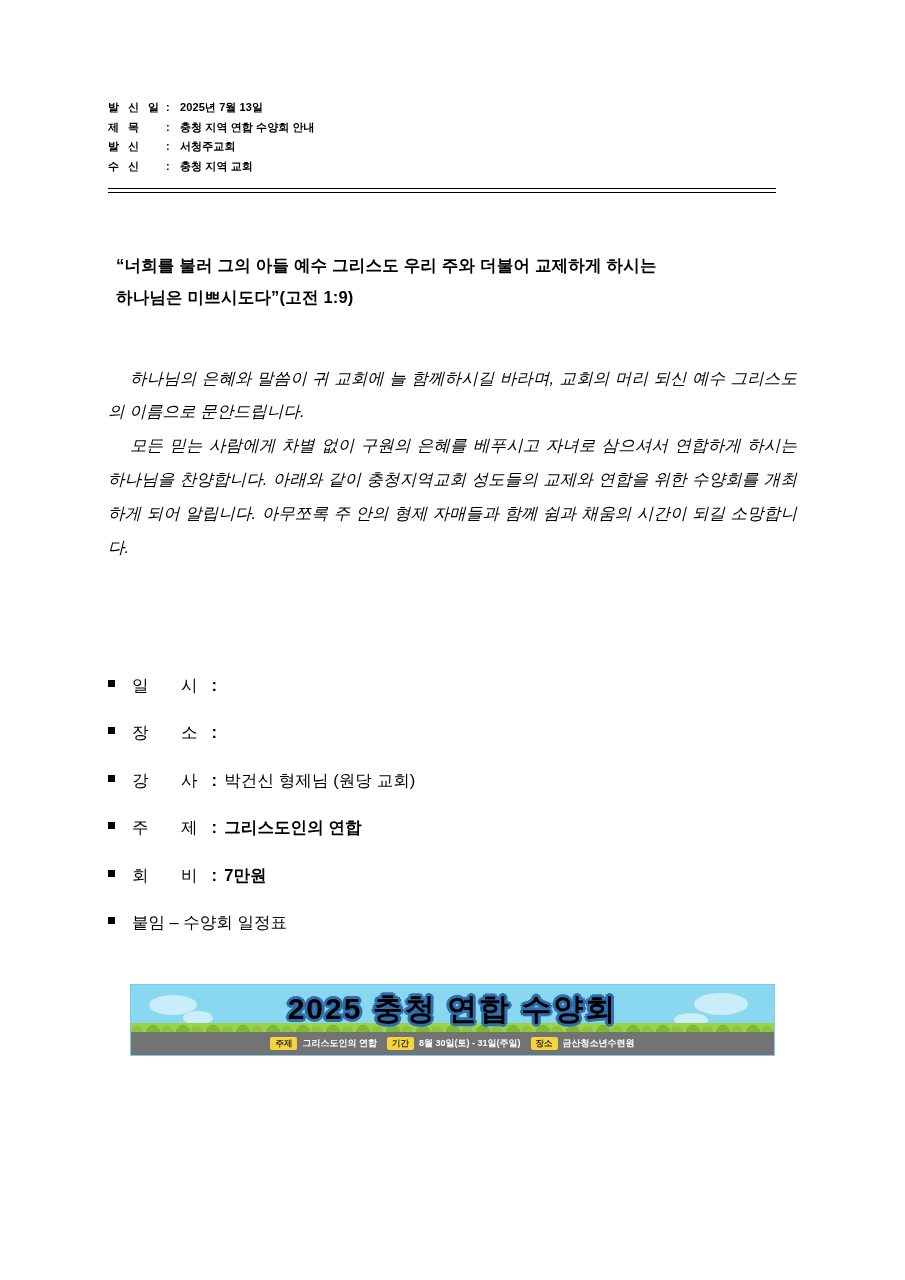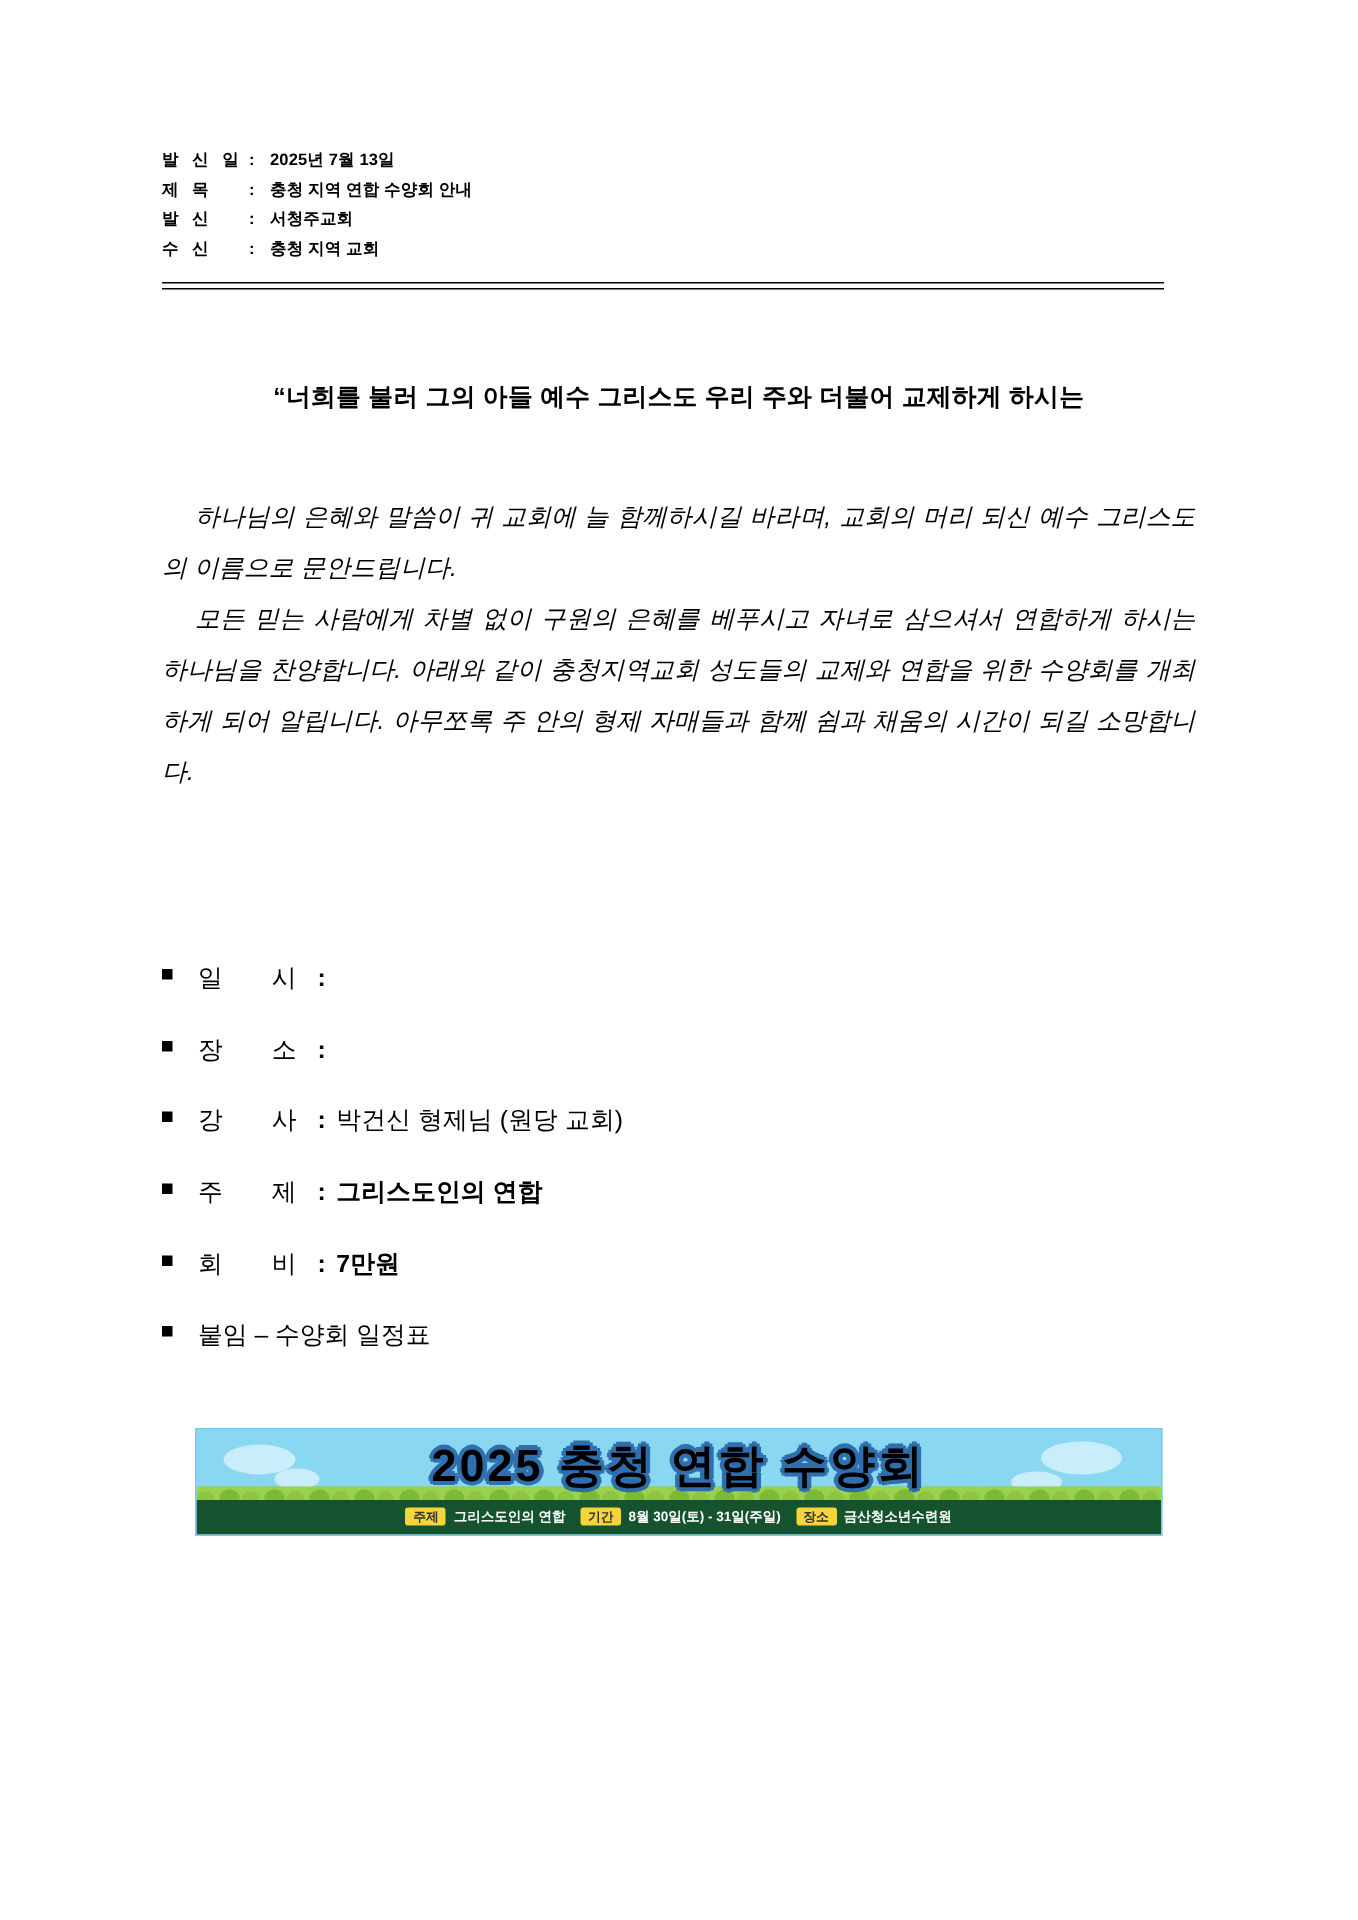--- a/index.html
+++ b/index.html
@@ -53,21 +53,20 @@
     width: 668px;
     height: 5px;
     border-top: 1px solid #000;
     border-bottom: 1px solid #000;
     box-sizing: border-box;
   }
 
   
   .verse {
     margin-top: 56px;
-    text-align: center;
     font-size: 16.5px;
     font-weight: bold;
     line-height: 1.95;
     letter-spacing: 0.2px;
     padding: 0 8px;
   }
   .verse .line {
     display: block;
   }
 
@@ -171,21 +170,21 @@
       -3px  0px 0 #2f6fae, 0px -3px 0 #2f6fae;
     white-space: nowrap;
     z-index: 3;
   }
   .banner-strip {
     position: absolute;
     left: 0;
     right: 0;
     bottom: 0;
     height: 23px;
-    background: #14532d;
+    background: #737373;
     display: flex;
     align-items: center;
     justify-content: center;
     gap: 10px;
     z-index: 4;
   }
   .strip-item {
     display: flex;
     align-items: center;
     gap: 5px;
@@ -246,20 +245,21 @@
       <span class="hdr-label">수    신</span>
       <span class="hdr-colon">:</span>
       <span class="hdr-value">충청 지역 교회</span>
     </div>
   </div>
 
   <div class="double-rule"></div>
 
   <div class="verse">
     <span class="line">“너희를 불러 그의 아들 예수 그리스도 우리 주와 더불어 교제하게 하시는</span>
+    <span class="line">하나님은 미쁘시도다”(고전 1:9)</span>
   </div>
 
   <div class="body-text">
     <p>하나님의 은혜와 말씀이 귀 교회에 늘 함께하시길 바라며, 교회의 머리 되신 예수 그리스도의 이름으로 문안드립니다.</p>
     <p>모든 믿는 사람에게 차별 없이 구원의 은혜를 베푸시고 자녀로 삼으셔서 연합하게 하시는 하나님을 찬양합니다. 아래와 같이 충청지역교회 성도들의 교제와 연합을 위한 수양회를 개최하게 되어 알립니다. 아무쪼록 주 안의 형제 자매들과 함께 쉼과 채움의 시간이 되길 소망합니다.</p>
   </div>
 
   <ul class="details">
     <li>
       <span class="bullet"></span>

